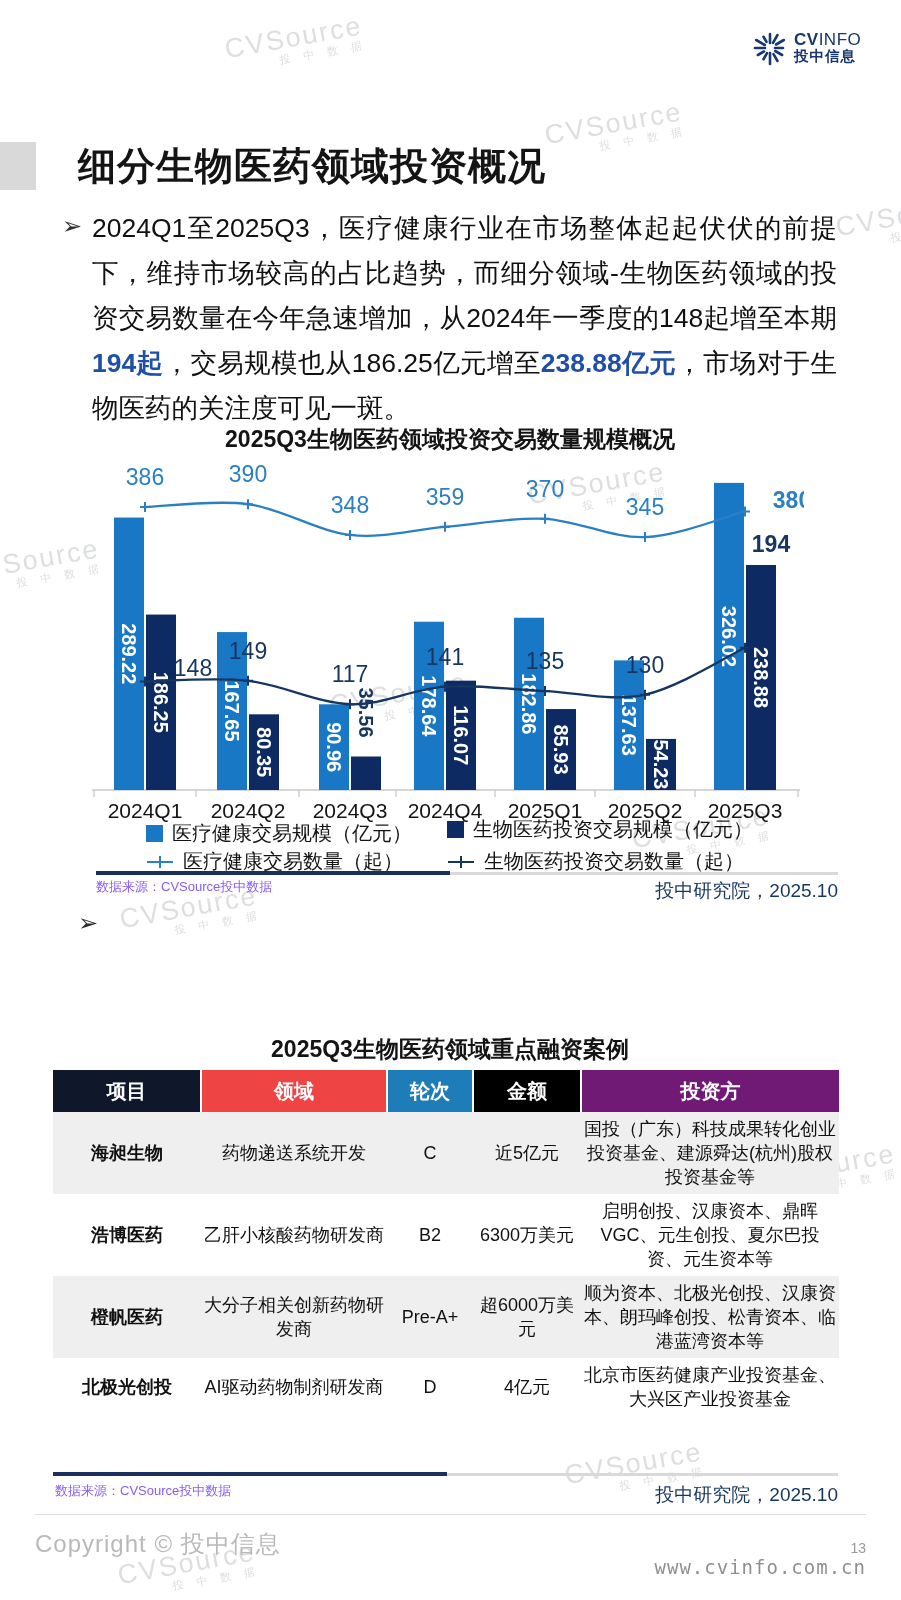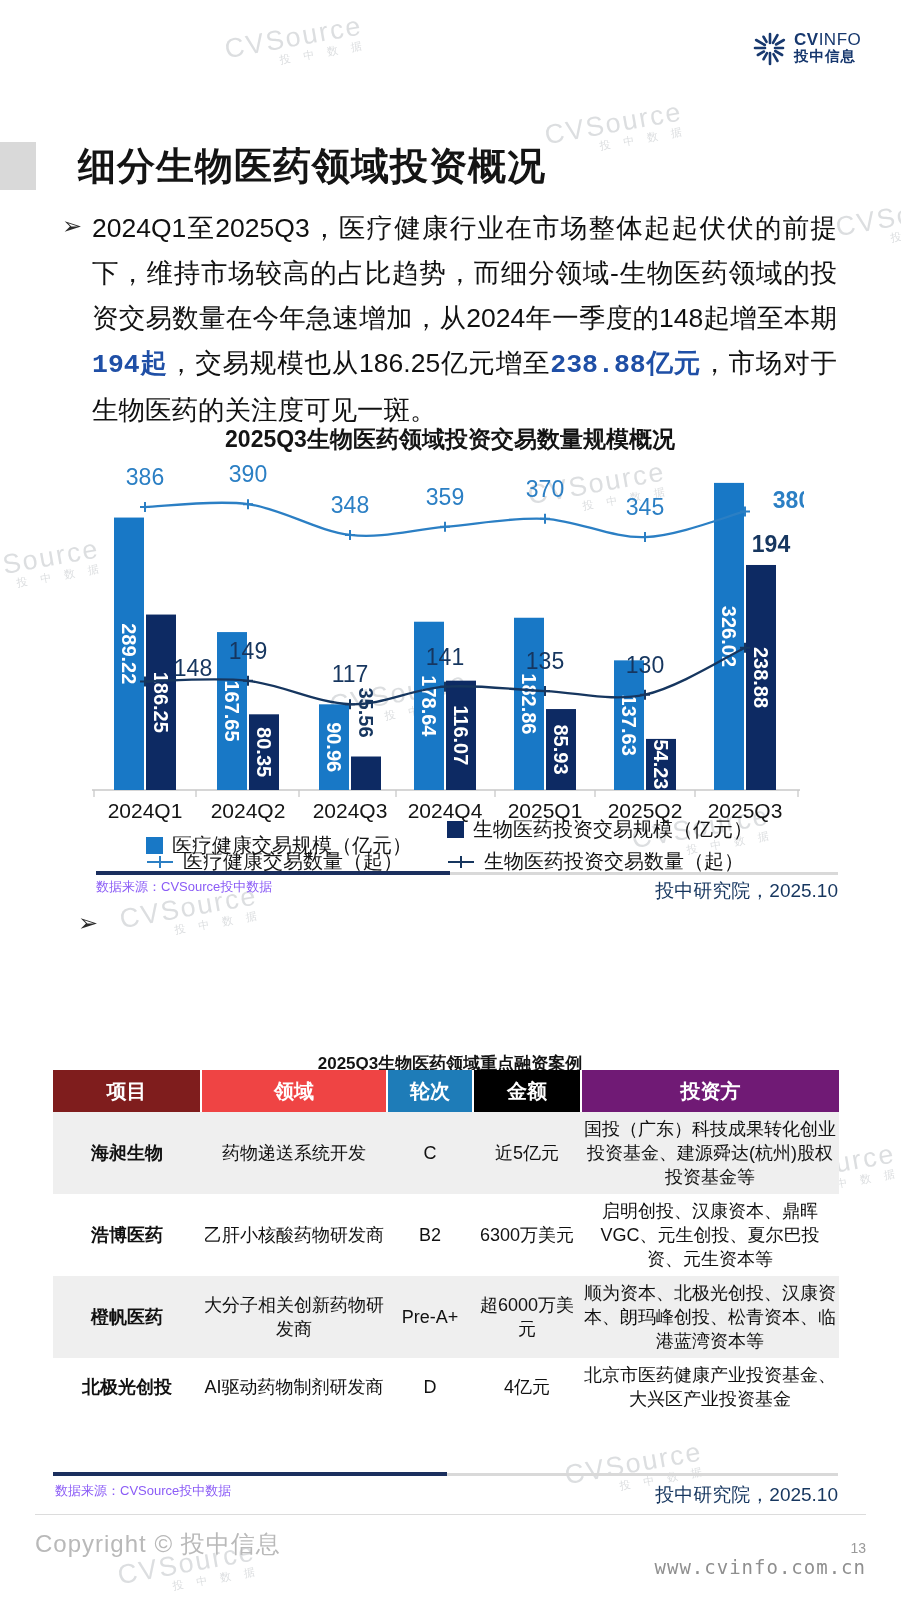--- a/index.html
+++ b/index.html
@@ -14,34 +14,34 @@
   .logo-text{line-height:1.05;color:#17386e;}
   .logo-cv{font-weight:bold;font-size:17px;letter-spacing:.5px;}
   .logo-info{font-weight:300;font-size:17px;letter-spacing:.5px;}
   .logo-cn{font-weight:bold;font-size:14.5px;letter-spacing:1px;}
   
   .accent-square{position:absolute;left:0;top:142px;width:36px;height:48px;background:#d9d9d9;}
   .page-title{position:absolute;left:78px;top:141px;font-size:38px;font-weight:bold;color:#141414;letter-spacing:1px;}
   
   .bullet{position:absolute;font-size:24px;color:#2b2b2b;}
   .para{position:absolute;font-size:26.5px;line-height:45px;text-align:justify;color:#111;}
-  .para b.hl{color:#1f4fa6;font-family:Liberation Mono, monospace;}
+  .para b.hl{color:#1f4fa6;}
   
   .chart-title{position:absolute;left:60px;top:424px;width:780px;text-align:center;font-size:23px;font-weight:bold;color:#141414;}
   #chart-mount{position:absolute;left:88px;top:452px;width:716px;height:385px;}
   .legend{position:absolute;left:96px;top:816px;width:716px;font-size:20px;color:#141414;}
   .lg-item{position:absolute;display:flex;align-items:center;gap:9px;white-space:nowrap;}
   .lg-sq{width:17px;height:17px;display:inline-block;}
   
   .div-navy{position:absolute;background:#1b2f5e;height:4px;}
   .div-gray{position:absolute;background:#d9d9d9;height:3px;}
   .src-left{position:absolute;font-size:13px;color:#8b5cf6;}
   .src-right{position:absolute;font-size:19px;color:#16365f;text-align:right;}
   
-  .table-title{position:absolute;left:60px;top:1034px;width:780px;text-align:center;font-size:17px;font-weight:bold;color:#141414;margin-top:18px;}
+  .table-title{position:absolute;left:60px;top:1034px;width:780px;text-align:center;font-size:23px;font-weight:bold;color:#141414;}
   table.cases{position:absolute;left:53px;top:1070px;width:786px;border-collapse:collapse;table-layout:fixed;}
   table.cases th{height:40px;color:#ffffff;font-size:20px;font-weight:bold;border-left:2px solid #ffffff;}
   table.cases th:first-child{border-left:none;}
   table.cases td{font-size:18px;line-height:24px;padding:5px 3px;text-align:center;vertical-align:middle;color:#111;}
   table.cases td.c-name{font-weight:bold;}
   table.cases tr.alt{background:#efefef;}
   
   .thin-line{position:absolute;left:35px;top:1514px;width:831px;height:1px;background:#dcdcdc;}
   .copyright{position:absolute;left:35px;top:1528px;font-size:24px;color:#b9b9b9;letter-spacing:1px;}
   .page-num{position:absolute;right:35px;top:1540px;font-size:14px;color:#9a9a9a;text-align:right;}
@@ -199,21 +199,21 @@
         <text x="57" y="366" fill="#141414" font-size="21" font-weight="normal" text-anchor="middle">2024Q1</text>
         <text x="160" y="366" fill="#141414" font-size="21" font-weight="normal" text-anchor="middle">2024Q2</text>
         <text x="262" y="366" fill="#141414" font-size="21" font-weight="normal" text-anchor="middle">2024Q3</text>
         <text x="357" y="366" fill="#141414" font-size="21" font-weight="normal" text-anchor="middle">2024Q4</text>
         <text x="457" y="366" fill="#141414" font-size="21" font-weight="normal" text-anchor="middle">2025Q1</text>
         <text x="557" y="366" fill="#141414" font-size="21" font-weight="normal" text-anchor="middle">2025Q2</text>
         <text x="657" y="366" fill="#141414" font-size="21" font-weight="normal" text-anchor="middle">2025Q3</text>
       </svg></div>
 
   <div class="legend">
-    <div class="lg-item" style="left:50px;top:16px;">
+    <div class="lg-item" style="left:50px;top:4px;">
       <span class="lg-sq" id="lg-sq-0" style="background: rgb(24, 120, 198);"></span>
       <span>医疗健康交易规模（亿元）</span>
     </div>
     <div class="lg-item" style="left:351px;top:0;">
       <span class="lg-sq" id="lg-sq-1" style="background: rgb(13, 42, 99);"></span>
       <span>生物医药投资交易规模（亿元）</span>
     </div>
     <div class="lg-item" style="left:50px;top:32px;">
       <svg width="28" height="14" viewBox="0 0 28 14">
         <line x1="1" y1="7" x2="27" y2="7" stroke="#2b7fc4" stroke-width="2"></line>
@@ -241,21 +241,21 @@
   <table class="cases">
     <colgroup>
       <col style="width:148px">
         <col style="width:186px">
         <col style="width:86px">
         <col style="width:108px">
         <col style="width:258px">
     </colgroup>
     <thead>
       <tr>
-        <th class="thc" style="background: #7f1d1d;">项目</th>
+        <th class="thc" style="background: #0f172a;">项目</th>
         <th class="thc" style="background: #ef4444;">领域</th>
         <th class="thc" style="background: rgb(30, 124, 184);">轮次</th>
         <th class="thc" style="background: #000000;">金额</th>
         <th class="thc" style="background: #701a75;">投资方</th>
       </tr>
     </thead>
     <tbody>
       <tr class="alt">
         <td class="c-name">海昶生物</td>
         <td>药物递送系统开发</td>

